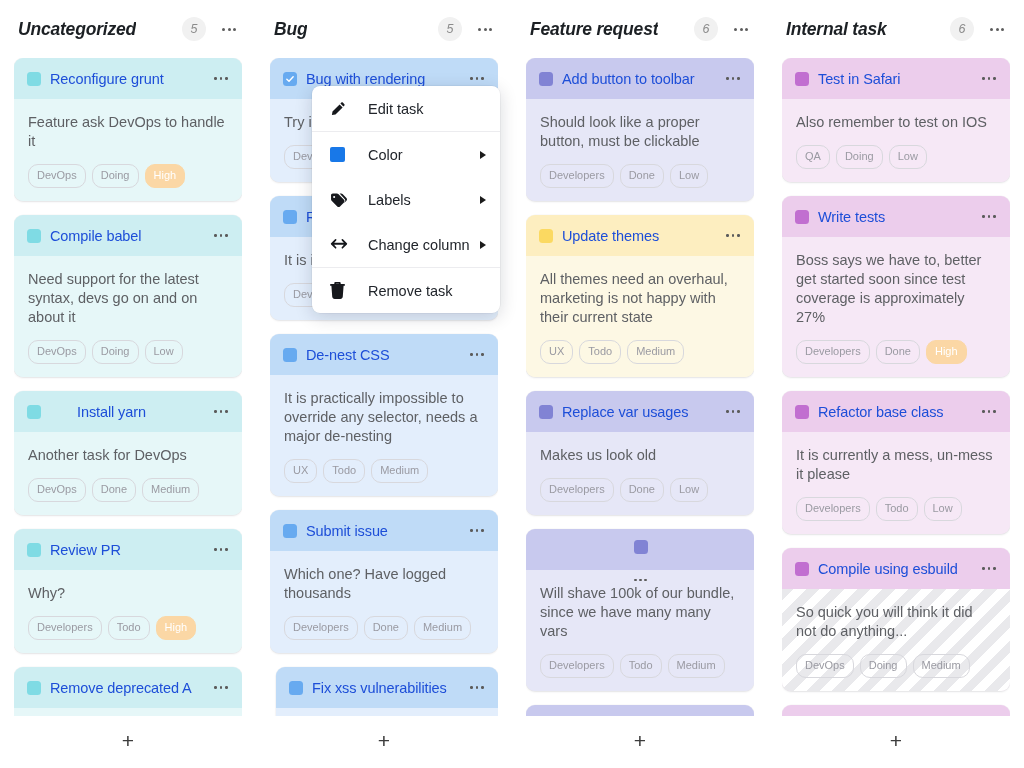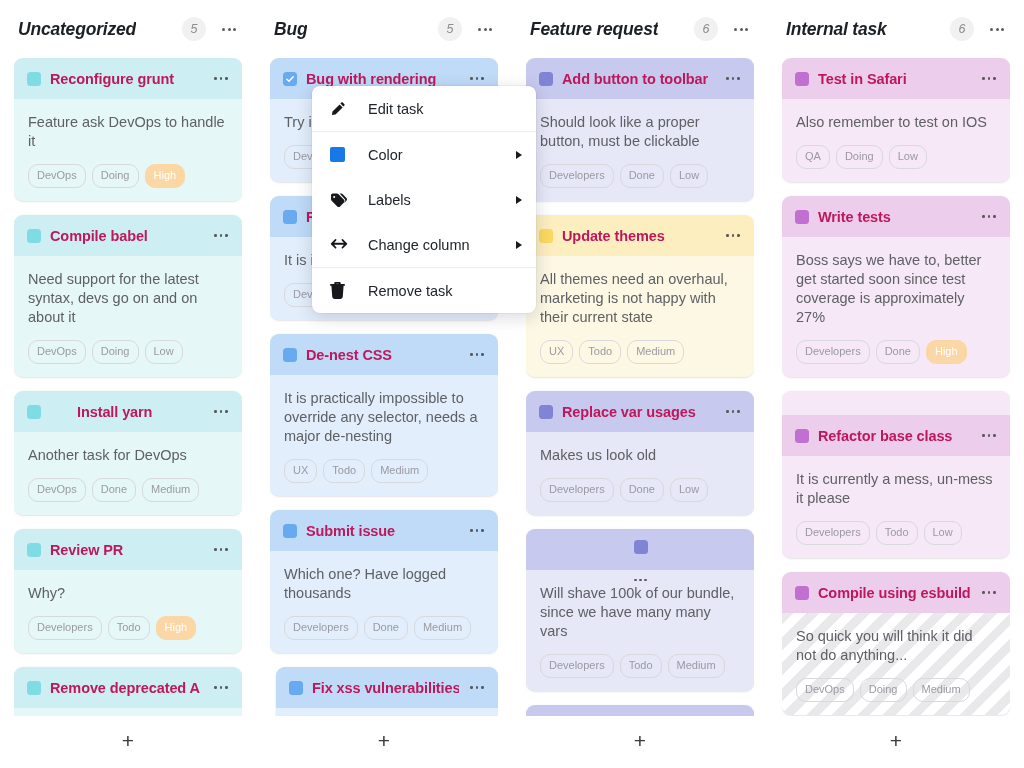--- a/index.html
+++ b/index.html
@@ -87,22 +87,22 @@
     height: 41px;
   }
   .swatch {
     width: 14px; height: 14px; border-radius: 3.5px;
     flex: 0 0 auto;
     display:flex; align-items:center; justify-content:center;
   }
   .swatch svg { display:block; }
   .card-title {
     font-size: 14.5px;
-    font-weight: bold;
-    color: #be185d;
+    font-weight: normal;
+    color: #1d4ed8;
     letter-spacing: -0.1px;
     white-space: nowrap;
     overflow: hidden;
     flex: 1 1 auto;
   }
   .card-menu {
     width: 18px; height: 16px;
     display:flex; align-items:center; justify-content:center;
     flex: 0 0 auto; cursor: pointer;
   }
@@ -150,21 +150,21 @@
     position: relative;
     z-index: 3;
   }
   .add-btn span { display:block; margin-top:-3px; font-weight: 300;}
 
   
   .ctx-menu {
     position: absolute;
     left: 312px;
     top: 86px;
-    width: 224px;
+    width: 188px;
     background: #ffffff;
     border-radius: 8px;
     box-shadow: 0 4px 18px rgba(15,20,40,0.16), 0 0 0 0.5px rgba(15,20,40,0.07);
     z-index: 50;
     padding: 0;
     overflow: hidden;
   }
   .ctx-item {
     display: flex;
     align-items: center;
@@ -580,21 +580,21 @@
             <div class="card-body" style="background: rgb(246, 232, 246);">
               <div class="card-desc">Boss says we have to, better get started soon since test coverage is approximately 27%</div>
               <div class="labels">
                 <span class="pill">Developers</span>
                 <span class="pill">Done</span>
                 <span class="pill high">High</span>
               </div>
             </div>
           </div>
           <div class="card" style="background: rgb(246, 232, 246);">
-            <div class="card-head" style="background: rgb(236, 205, 236); margin-top: 24px;">
+            <div class="card-head" style="background: rgb(236, 205, 236);">
               <span class="swatch" style="background: rgb(193, 111, 208);"></span>
               <div class="card-title">Refactor base class</div>
               <div class="card-menu">
                 <span class="dots small">
                   <i></i>
                   <i></i>
                   <i></i>
                 </span>
               </div>
             </div>

